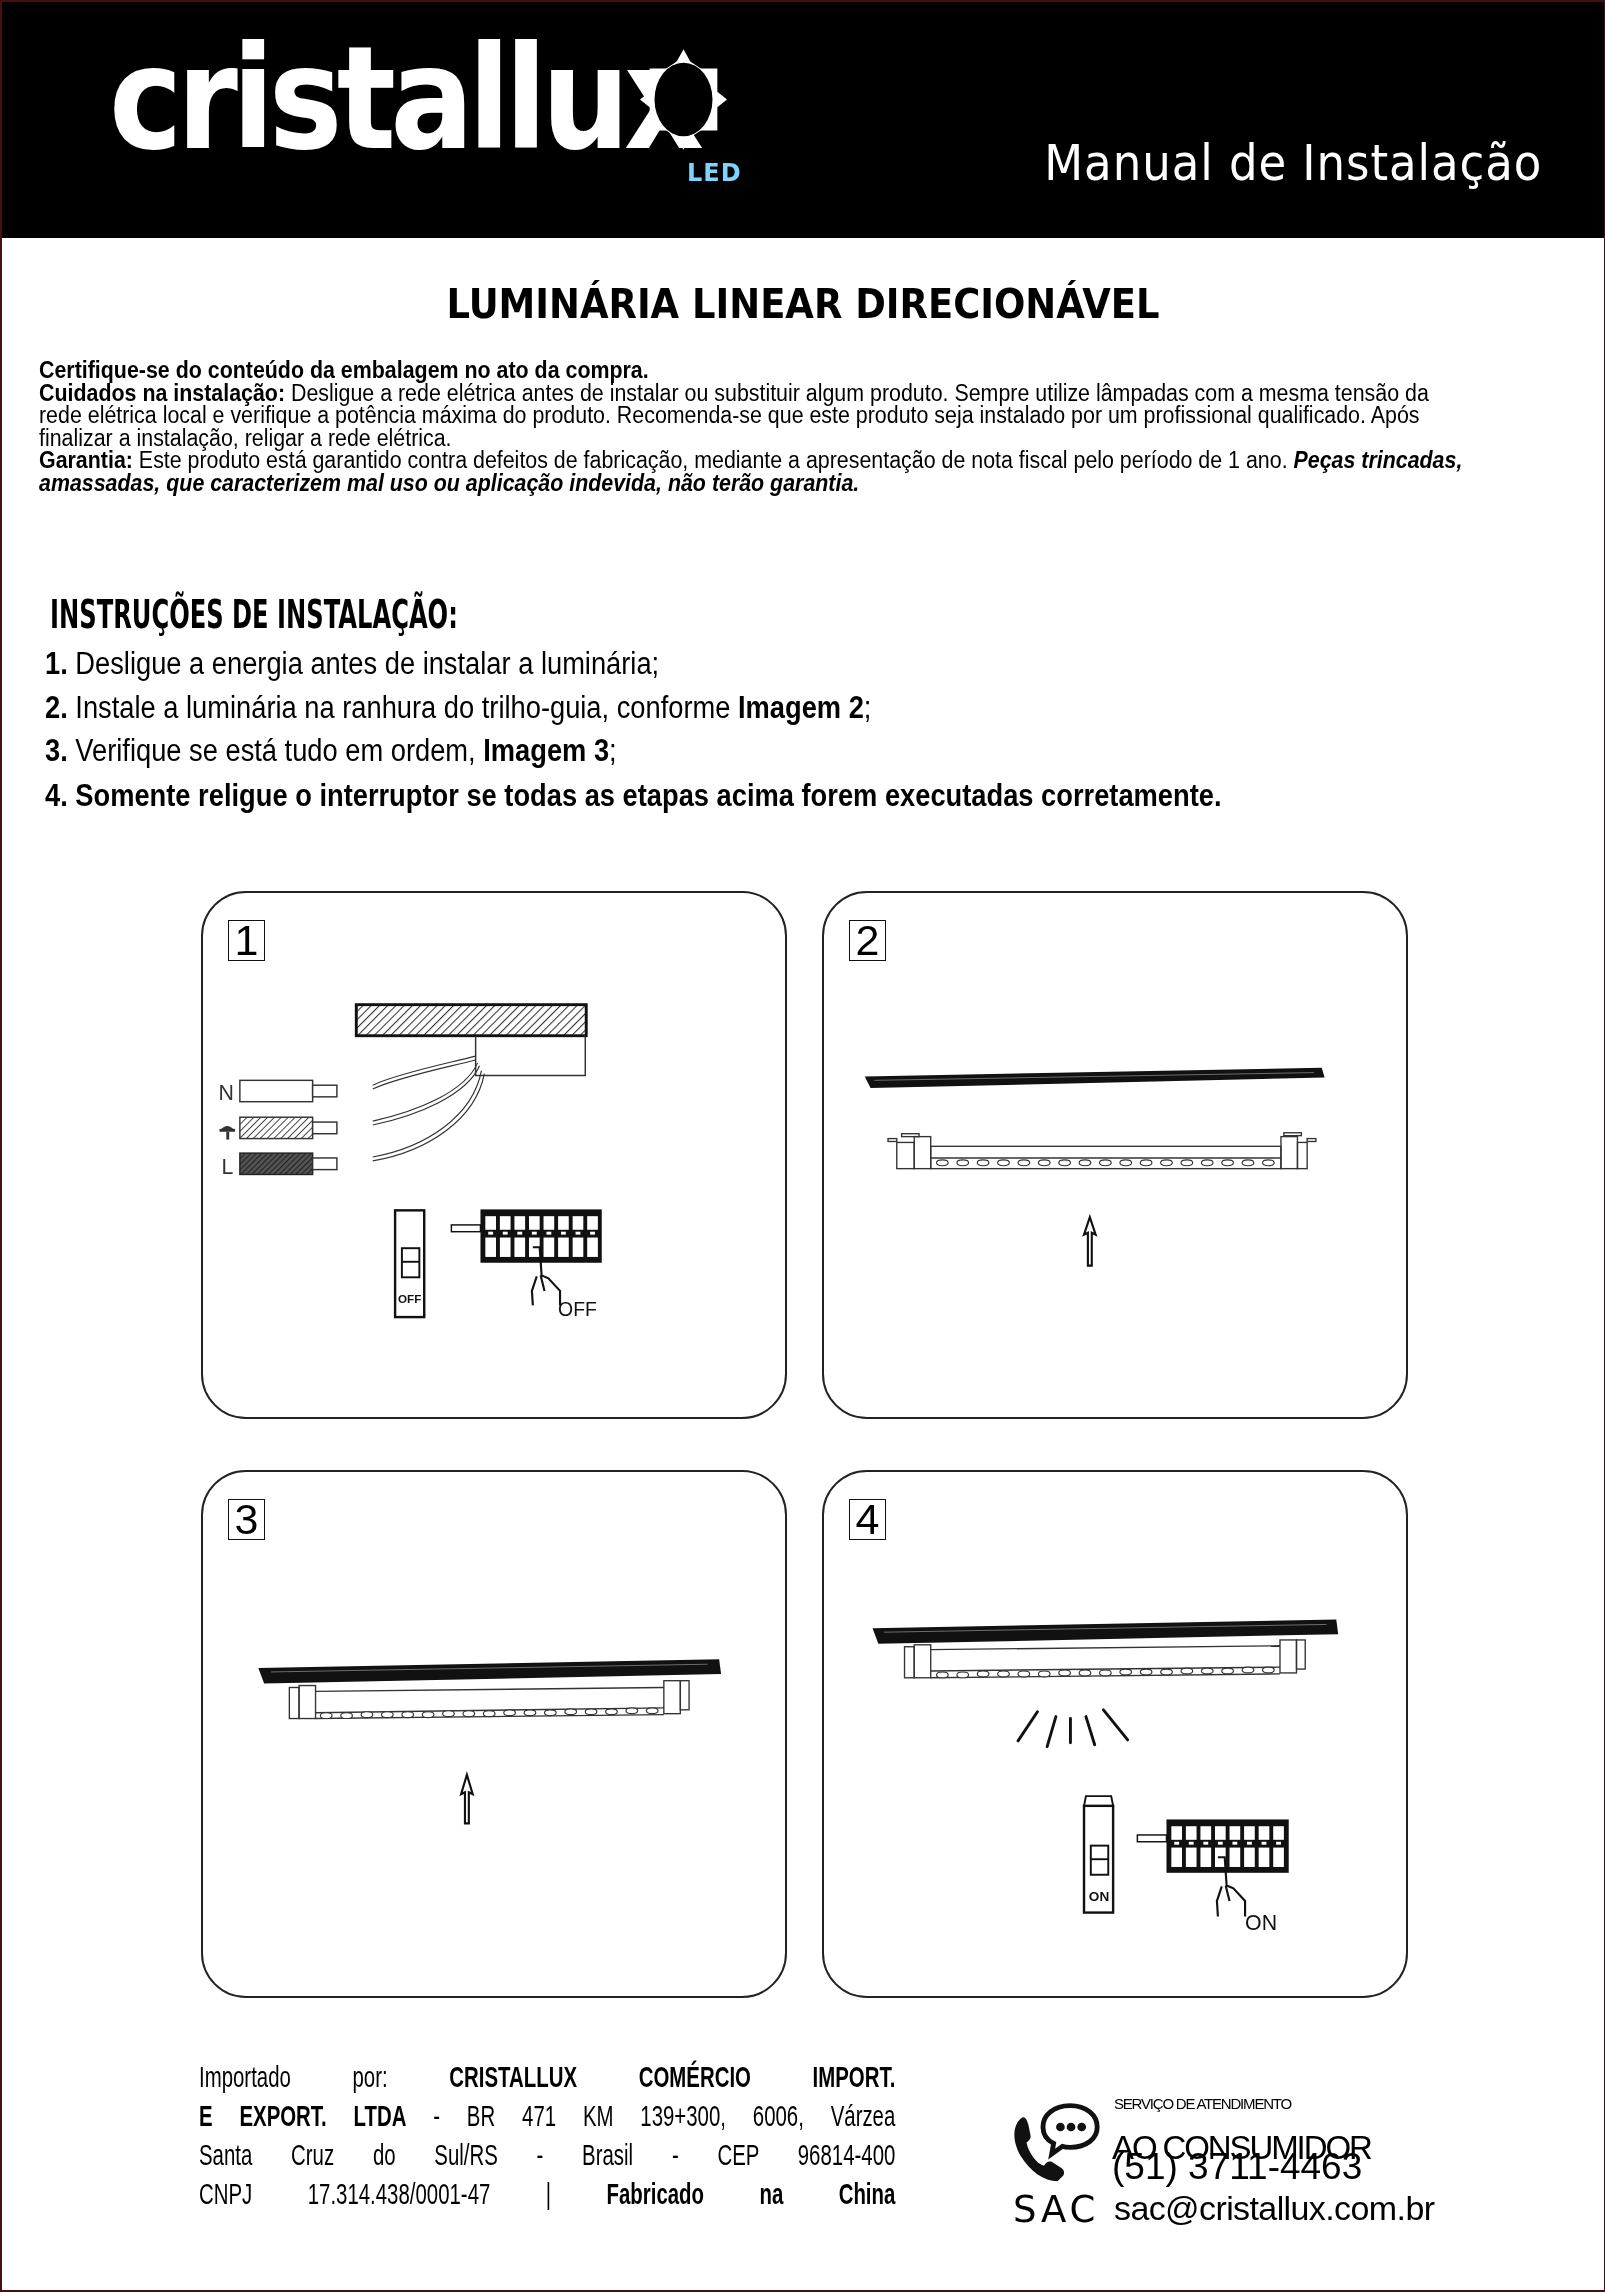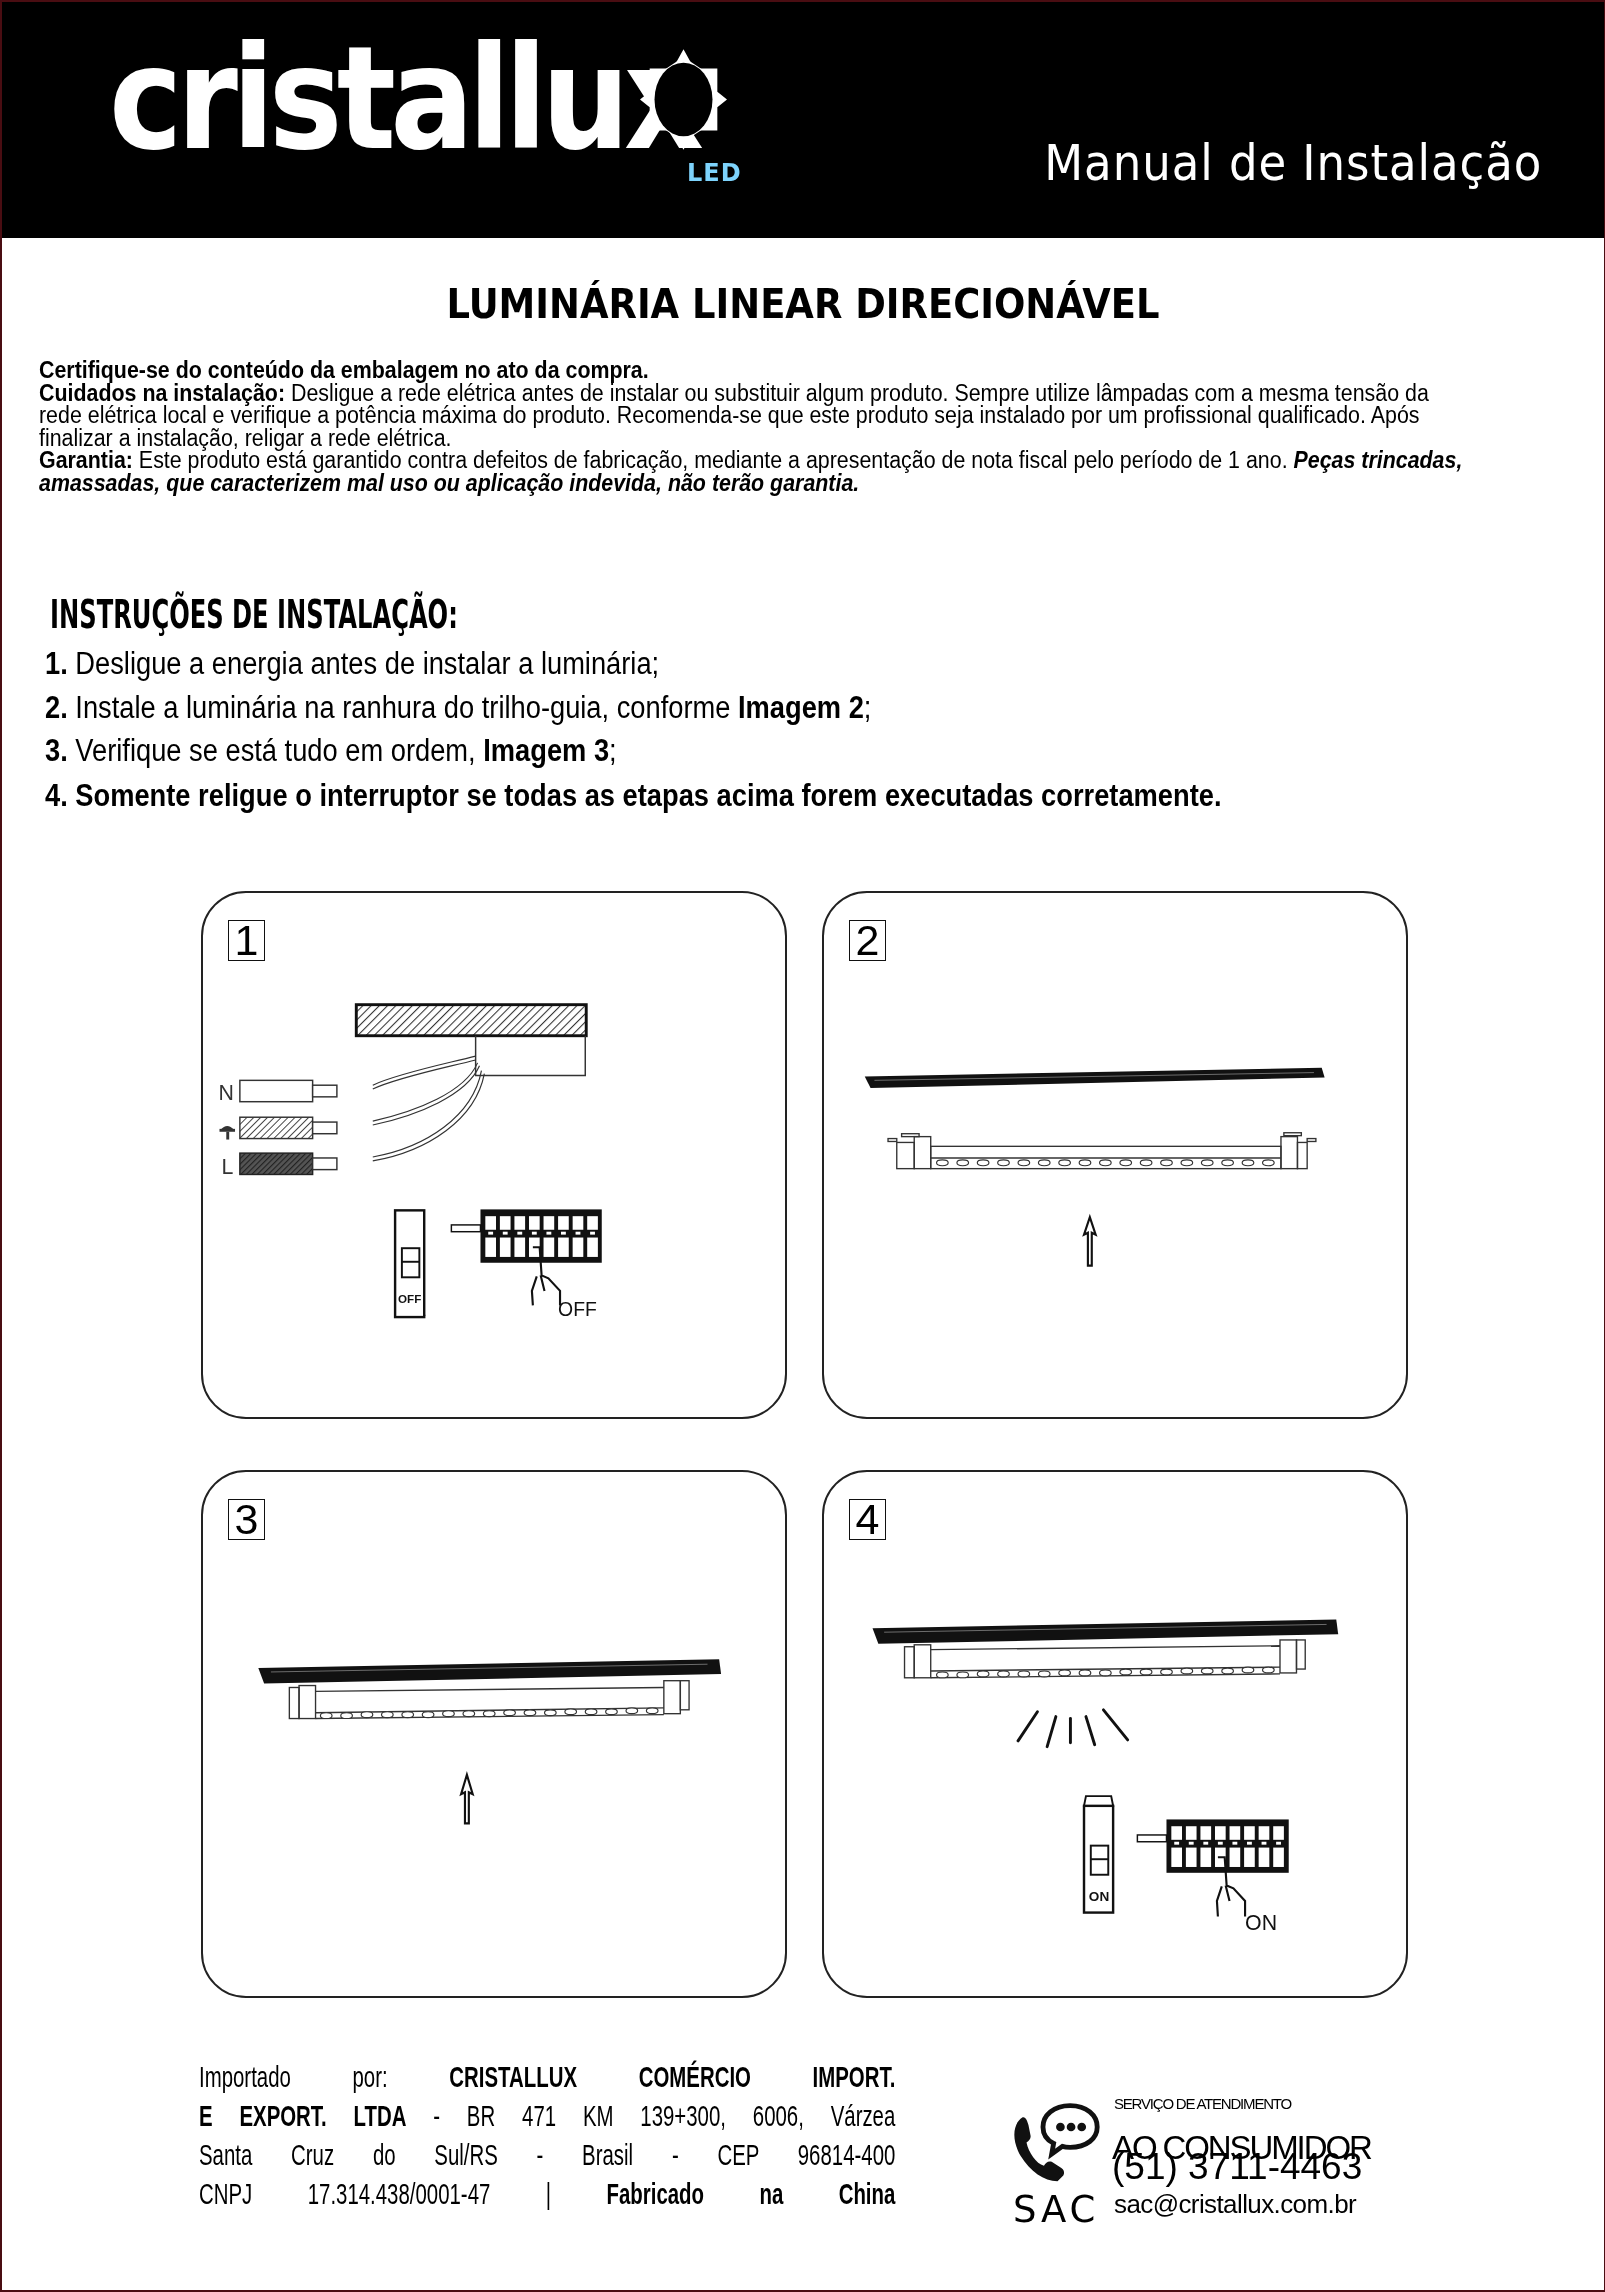--- a/index.html
+++ b/index.html
@@ -30,21 +30,21 @@
   .footer-left { position: absolute; left: 199px; top: 2057px; width: 697px; font-family: "Liberation Sans", sans-serif; font-size: 30px; line-height: 39px; text-align: justify; text-align-last: justify; transform: scaleX(0.68); transform-origin: left top; width: 1024px; }
   .footer-left .fl-line { display: block; text-align: justify; text-align-last: justify; }
   .footer-left b { font-weight: bold; }
 
   .sac { position: absolute; left: 1009px; top: 2086px; width: 388px; height: 146px; }
   .sac-icon { position: absolute; left: 0; top: 9.7px; width: 97px; height: 92px; }
   .sac-label { position: absolute; left: 3.9px; top: 105px; font-family: "DejaVu Sans", sans-serif; font-weight: normal; font-size: 37px; letter-spacing: 3.9px; line-height: 1; }
   .sac-line1 { position: absolute; left: 105px; top: 9.7px; font-family: "Liberation Sans", sans-serif; font-size: 15px; letter-spacing: -1.2px; line-height: 1; white-space: nowrap; }
   .sac-line2 { position: absolute; left: 103px; top: 45px; font-family: "Liberation Sans", sans-serif; font-size: 33px; letter-spacing: -2.1px; line-height: 1; white-space: nowrap; }
   .sac-phone { position: absolute; left: 103px; top: 62px; font-family: "Liberation Sans", sans-serif; font-size: 37px; line-height: 1; white-space: nowrap; letter-spacing: 0px; }
-  .sac-email { position: absolute; left: 105px; top: 105px; font-family: "Liberation Sans", sans-serif; font-size: 26px; line-height: 1; white-space: nowrap; letter-spacing: -0.6px; }
+  .sac-email { position: absolute; left: 105px; top: 105px; font-family: "Liberation Sans", sans-serif; font-size: 34px; line-height: 1; white-space: nowrap; letter-spacing: -0.6px; }
 </style>
 </head>
 <body>
 
 <div class="page-border"></div>
 
 <div class="header">
   <div class="logo-word">cristallux</div>
   <svg class="logo-star" viewBox="0 0 90 104">
     <polygon points="45,0 56,20 80,20 80,44 90,52 80,60 80,84 56,84 45,104 34,84 10,84 10,60 0,52 10,44 10,20 34,20" fill="#fff"></polygon>

